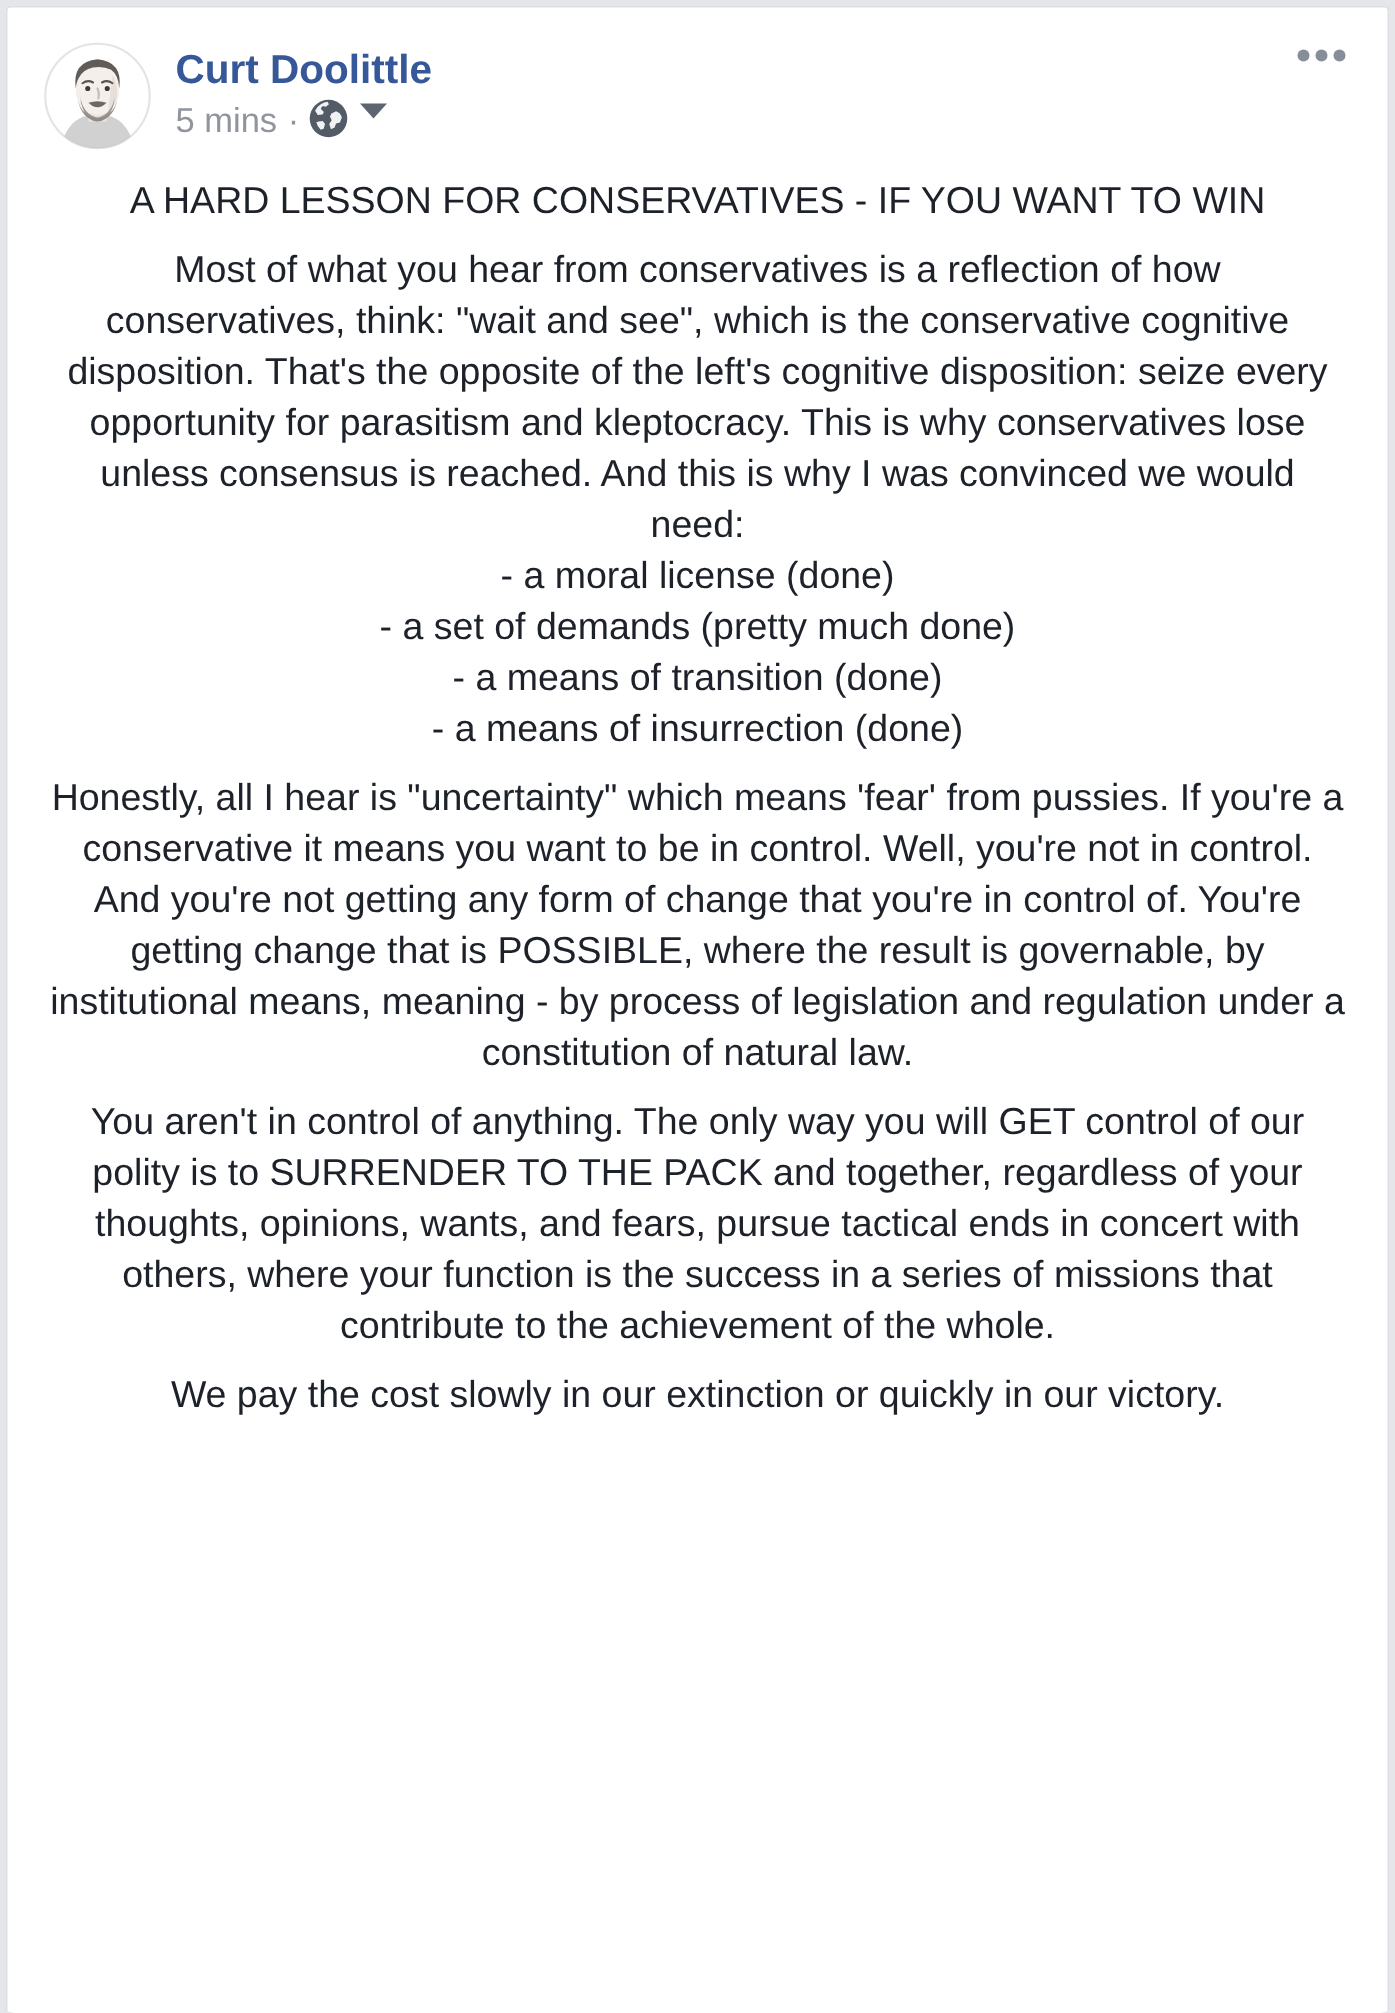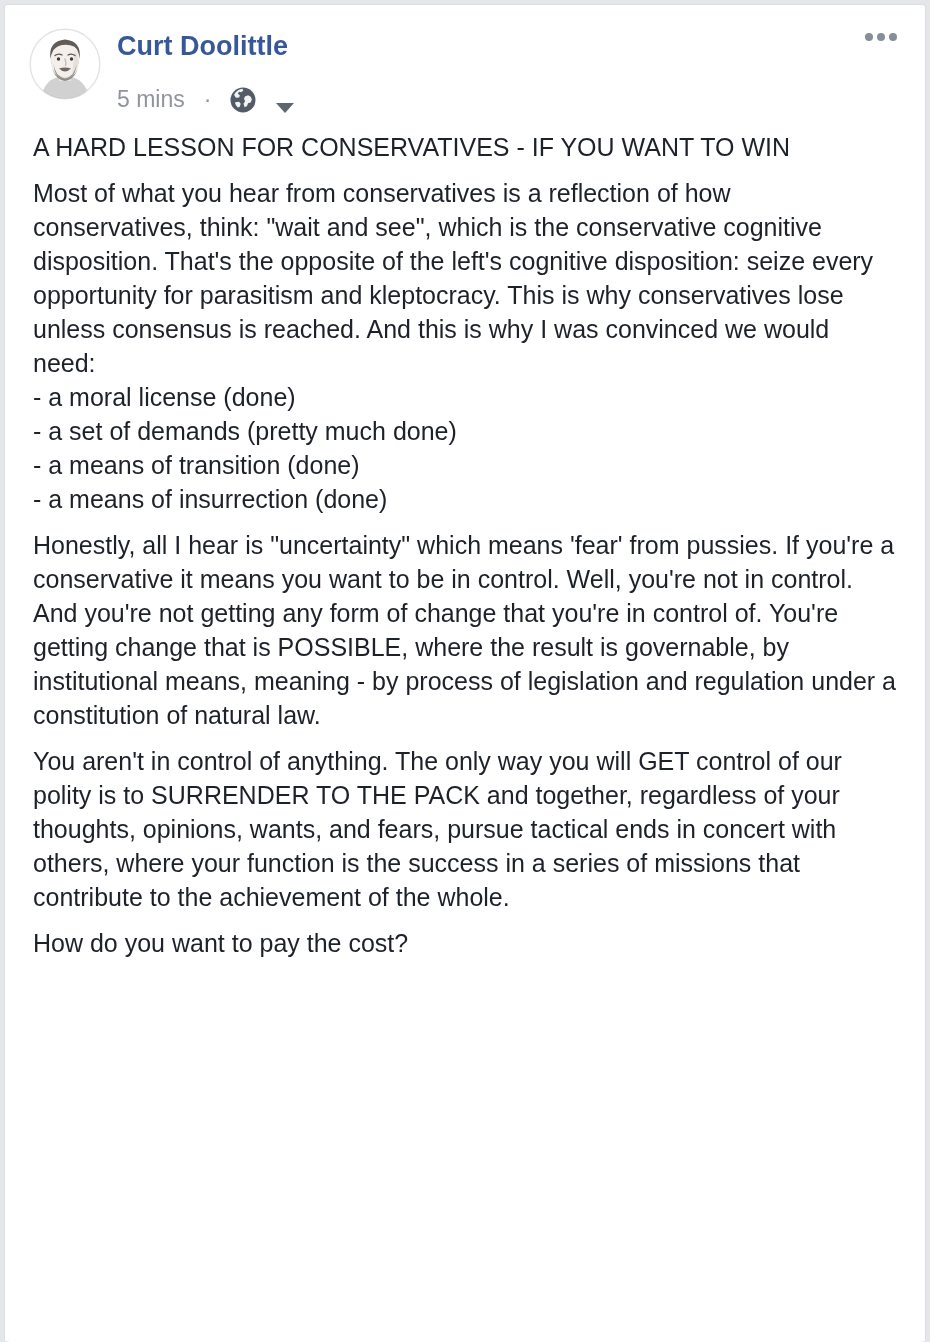--- a/index.html
+++ b/index.html
@@ -47,26 +47,25 @@
     display: inline-block;
     color: #365899;
     font-size: 27px;
     font-weight: bold;
     line-height: 33px;
     text-decoration: none;
     cursor: pointer;
   }
   .meta-line {
     display: flex;
-    align-items: flex-end;
-    margin-top: 22px;
+    align-items: flex-start;
+    margin-top: 3px;
     color: #90949c;
     font-size: 23px;
     line-height: 28px;
-    gap: 12px;
   }
   .timestamp-link {
     color: #90949c;
     text-decoration: none;
     cursor: pointer;
   }
   .meta-sep { margin: 0 7px; }
   .globe-wrap {
     display: inline-flex;
     align-items: center;
@@ -100,20 +99,21 @@
   }
   .post-body {
     padding: 17px 28px 30px 28px;
     color: #1d2129;
     font-size: 25px;
     line-height: 34px;
   }
   .post-body p {
     margin: 0 0 12px 0;
     white-space: pre-line;
+    text-align: center;
   }
   .post-body p:last-child { margin-bottom: 0; }
 </style>
 </head>
 <body>
 
 <div class="page">
   <div class="post-card">
 
     <div class="post-header">
@@ -170,17 +170,17 @@
 
     <div class="post-body">
       <p>A HARD LESSON FOR CONSERVATIVES - IF YOU WANT TO WIN</p>
       <p>Most of what you hear from conservatives is a reflection of how conservatives, think: "wait and see", which is the conservative cognitive disposition. That's the opposite of the left's cognitive disposition: seize every opportunity for parasitism and kleptocracy. This is why conservatives lose unless consensus is reached. And this is why I was convinced we would need:
 - a moral license (done)
 - a set of demands (pretty much done)
 - a means of transition (done)
 - a means of insurrection (done)</p>
       <p>Honestly, all I hear is "uncertainty" which means 'fear' from pussies. If you're a conservative it means you want to be in control. Well, you're not in control. And you're not getting any form of change that you're in control of. You're getting change that is POSSIBLE, where the result is governable, by institutional means, meaning - by process of legislation and regulation under a constitution of natural law.</p>
       <p>You aren't in control of anything. The only way you will GET control of our polity is to SURRENDER TO THE PACK and together, regardless of your thoughts, opinions, wants, and fears, pursue tactical ends in concert with others, where your function is the success in a series of missions that contribute to the achievement of the whole.</p>
-      <p>How do you want to pay the cost?</p>
+      <p>We pay the cost slowly in our extinction or quickly in our victory.</p>
     </div>
 
   </div>
 </div>
 
 </body></html>

